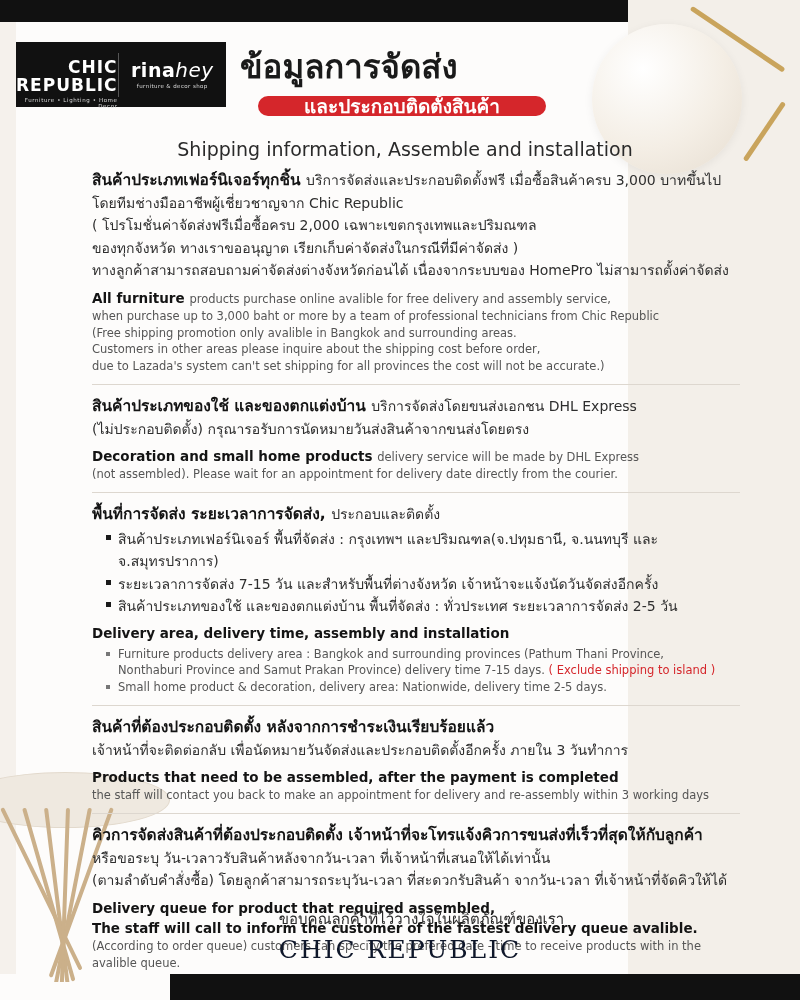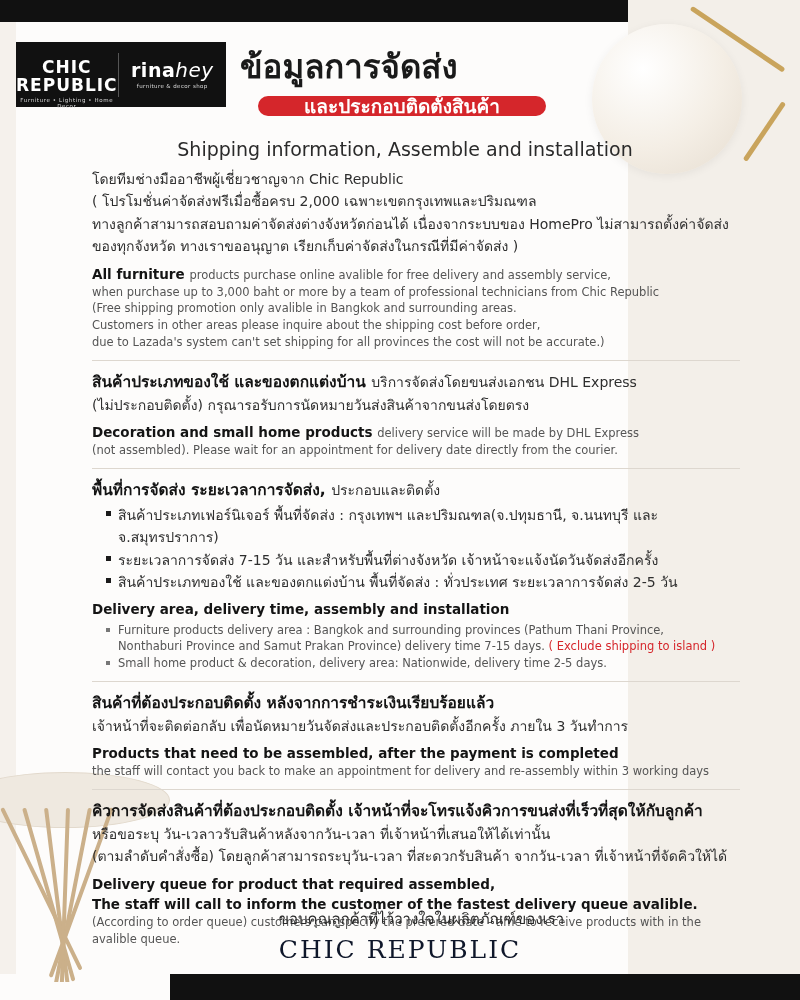--- a/index.html
+++ b/index.html
@@ -67,21 +67,21 @@
     transform-origin: top center; border-radius: 2px;
   }
 
   
   .logo-box {
     position: absolute; left: 16px; top: 42px;
     width: 210px; height: 65px; background: #111111;
     display: flex; align-items: center;
   }
   .logo-chic {
-    flex: 0 0 98px; color: #ffffff; text-align: center;
+    flex: 0 0 98px; color: #ffffff; text-align: right;
     line-height: 1.05;
     margin-top: 20px;
   }
   .logo-chic .l1 { font-size: 17px; font-weight: 700; letter-spacing: 1px; }
   .logo-chic .l2 { font-size: 17px; font-weight: 700; letter-spacing: 1px; }
   .logo-chic .l3 { font-size: 5.5px; letter-spacing: .6px; margin-top: 3px; color: #ddd; }
   .logo-div { width: 1px; height: 44px; background: #555; }
   .logo-rina {
     flex: 1; color: #ffffff; text-align: center; line-height: 1.1;
   }
@@ -174,24 +174,28 @@
     </div>
   </div>
 
   <div class="title-th">ข้อมูลการจัดส่ง</div>
   <div class="title-badge">และประกอบติดตั้งสินค้า</div>
   <div class="title-en">Shipping information, Assemble and installation</div>
 
   <div class="content">
 
     <div class="blk">
+      <div class="th-head">
+        <span>สินค้าประเภทเฟอร์นิเจอร์ทุกชิ้น</span>
+        <span class="norm">บริการจัดส่งและประกอบติดตั้งฟรี เมื่อซื้อสินค้าครบ 3,000 บาทขึ้นไป</span>
+      </div>
       <div class="th-line">โดยทีมช่างมืออาชีพผู้เชี่ยวชาญจาก Chic Republic</div>
       <div class="th-line">( โปรโมชั่นค่าจัดส่งฟรีเมื่อซื้อครบ 2,000 เฉพาะเขตกรุงเทพและปริมณฑล</div>
+      <div class="th-line">ของทุกจังหวัด ทางเราขออนุญาต เรียกเก็บค่าจัดส่งในกรณีที่มีค่าจัดส่ง )</div>
       <div class="th-line">ทางลูกค้าสามารถสอบถามค่าจัดส่งต่างจังหวัดก่อนได้ เนื่องจากระบบของ HomePro ไม่สามารถตั้งค่าจัดส่ง</div>
-      <div class="th-line">ของทุกจังหวัด ทางเราขออนุญาต เรียกเก็บค่าจัดส่งในกรณีที่มีค่าจัดส่ง )</div>
       <div class="gap6"></div>
       <div class="en-head">
         <span>All furniture</span>
         <span class="norm">products purchase online avalible for free delivery and assembly service,</span>
       </div>
       <div class="en-line">when purchase up to 3,000 baht or more by a team of professional technicians from Chic Republic</div>
       <div class="en-line">(Free shipping promotion only avalible in Bangkok and surrounding areas.</div>
       <div class="en-line">Customers in other areas please inquire about the shipping cost before order,</div>
       <div class="en-line">due to Lazada's system can't set shipping for all provinces the cost will not be accurate.)</div>
     </div>

